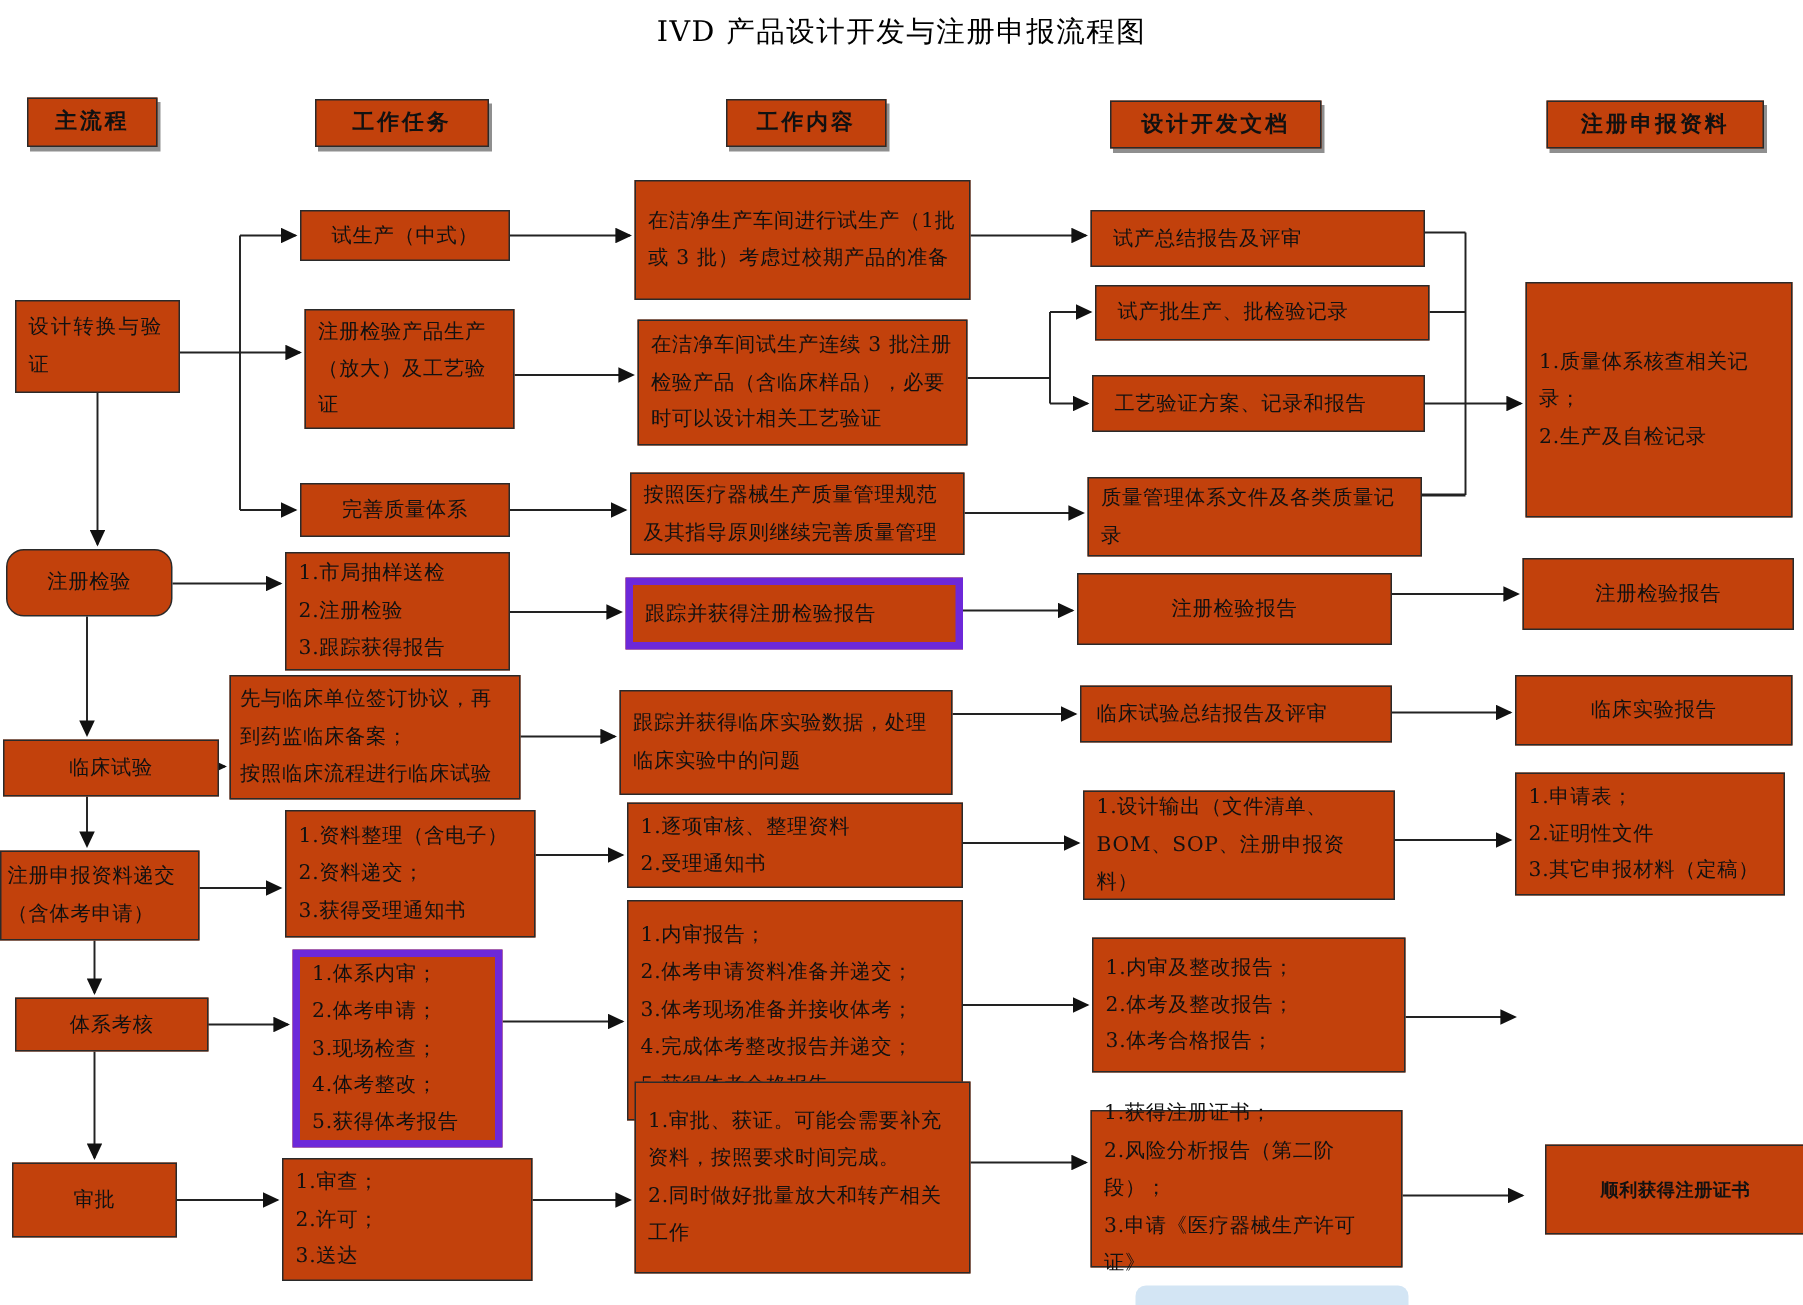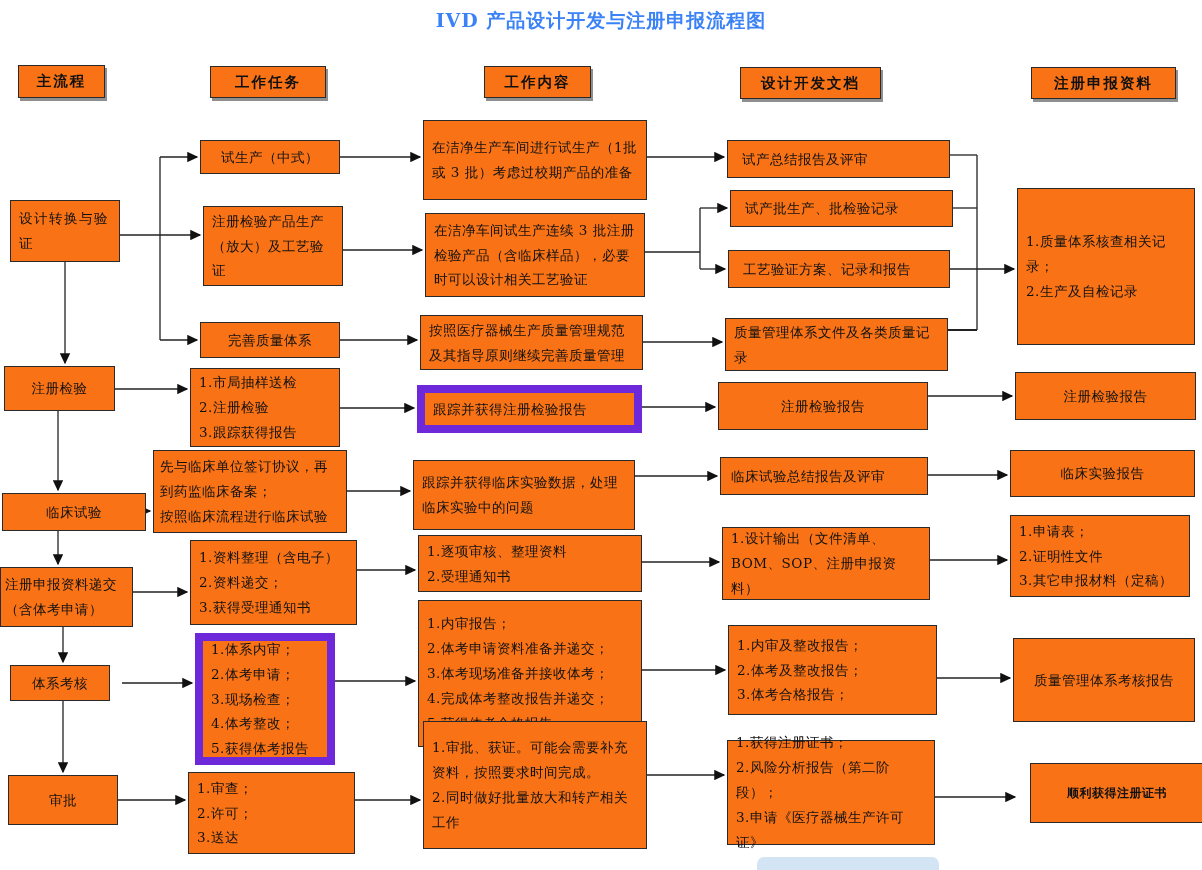--- a/index.html
+++ b/index.html
@@ -1,42 +1,42 @@
 <!DOCTYPE html>
 <html><head>
 <meta charset="utf-8">
 <style>
   html,body{margin:0;padding:0;background:#fff;}
   #canvas{position:relative;width:1202px;height:870px;background:#fff;overflow:hidden;
           font-family:"DejaVu Serif","Liberation Serif",serif;}
   #title{position:absolute;left:0;right:0;top:8px;text-align:center;font-size:19px;
-         font-weight:bold;letter-spacing:1px;color:#3b82f6;}
+         font-weight:normal;letter-spacing:1px;color:#000000;}
   #wires{position:absolute;left:0;top:0;pointer-events:none;}
-  .box{position:absolute;background:#f97316;border:1px solid #2a2a2a;box-sizing:border-box;
+  .box{position:absolute;background:#c2410c;border:1px solid #2a2a2a;box-sizing:border-box;
        display:flex;align-items:center;justify-content:flex-start;white-space:pre-line;
        font-size:13.5px;line-height:1.85;color:#111;padding:3px 8px;letter-spacing:0.5px;}
   .c{justify-content:center;text-align:center;}
   .hdr{font-weight:bold;justify-content:center;text-align:center;font-size:14.5px;
        letter-spacing:2px;box-shadow:2px 3px 0 #8f8f8f;padding:2px 4px;}
-  .thick{border:8px solid #6d28d9;}
+  .thick{border:5px solid #6d28d9;}
   .bold{font-weight:bold;font-size:12px;margin-left:12px;}
 
   
   #h-main{left:18px;top:65px;width:87px;height:33px;}
   #h-task{left:210px;top:66px;width:116px;height:32px;}
   #h-content{left:484px;top:66px;width:107px;height:32px;}
   #h-docs{left:740px;top:67px;width:141px;height:32px;}
   #h-materials{left:1031px;top:67px;width:145px;height:32px;}
 
   
   #n-transfer{left:10px;top:200px;width:110px;height:62px;letter-spacing:1.5px;}
-  #n-reginsp{left:4px;top:366px;width:111px;height:45px;}
+  #n-reginsp{left:4px;top:366px;width:111px;height:45px;border-radius:12px;}
   #n-clinical{left:2px;top:493px;width:144px;height:38px;}
   #n-submission{left:0px;top:567px;width:133px;height:60px;padding:2px 4px;}
-  #n-assessment{left:10px;top:665px;width:100px;height:36px;}
+  #n-assessment{left:10px;top:665px;width:129px;height:36px;}
   #n-approval{left:8px;top:775px;width:110px;height:50px;}
 
   
   #t-pilot{left:200px;top:140px;width:140px;height:34px;}
   #t-regprod{left:203px;top:206px;width:140px;height:80px;}
   #t-quality{left:200px;top:322px;width:140px;height:36px;}
   #t-inspection{left:190px;top:368px;width:150px;height:79px;}
   #t-clinical{left:153px;top:450px;width:194px;height:83px;padding:3px 6px;}
   #t-docsprep{left:190px;top:540px;width:167px;height:85px;}
   #t-audit{left:195px;top:633px;width:140px;height:132px;}
@@ -202,17 +202,16 @@
 2.风险分析报告（第二阶段）；
 3.申请《医疗器械生产许可证》</div>
 
   <div class="box" id="m-qmsrecords">1.质量体系核查相关记录；
 2.生产及自检记录</div>
   <div class="box c" id="m-inspreport">注册检验报告</div>
   <div class="box c" id="m-clinreport">临床实验报告</div>
   <div class="box" id="m-application">1.申请表；
 2.证明性文件
 3.其它申报材料（定稿）</div>
-  <div class="box c" id="m-qmsassessment">质量管理体系考核报告</div>
   <div class="box c bold" id="m-cert">顺利获得注册证书</div>
 
   <div id="artifact"></div>
 </div>
 
 </body></html>

